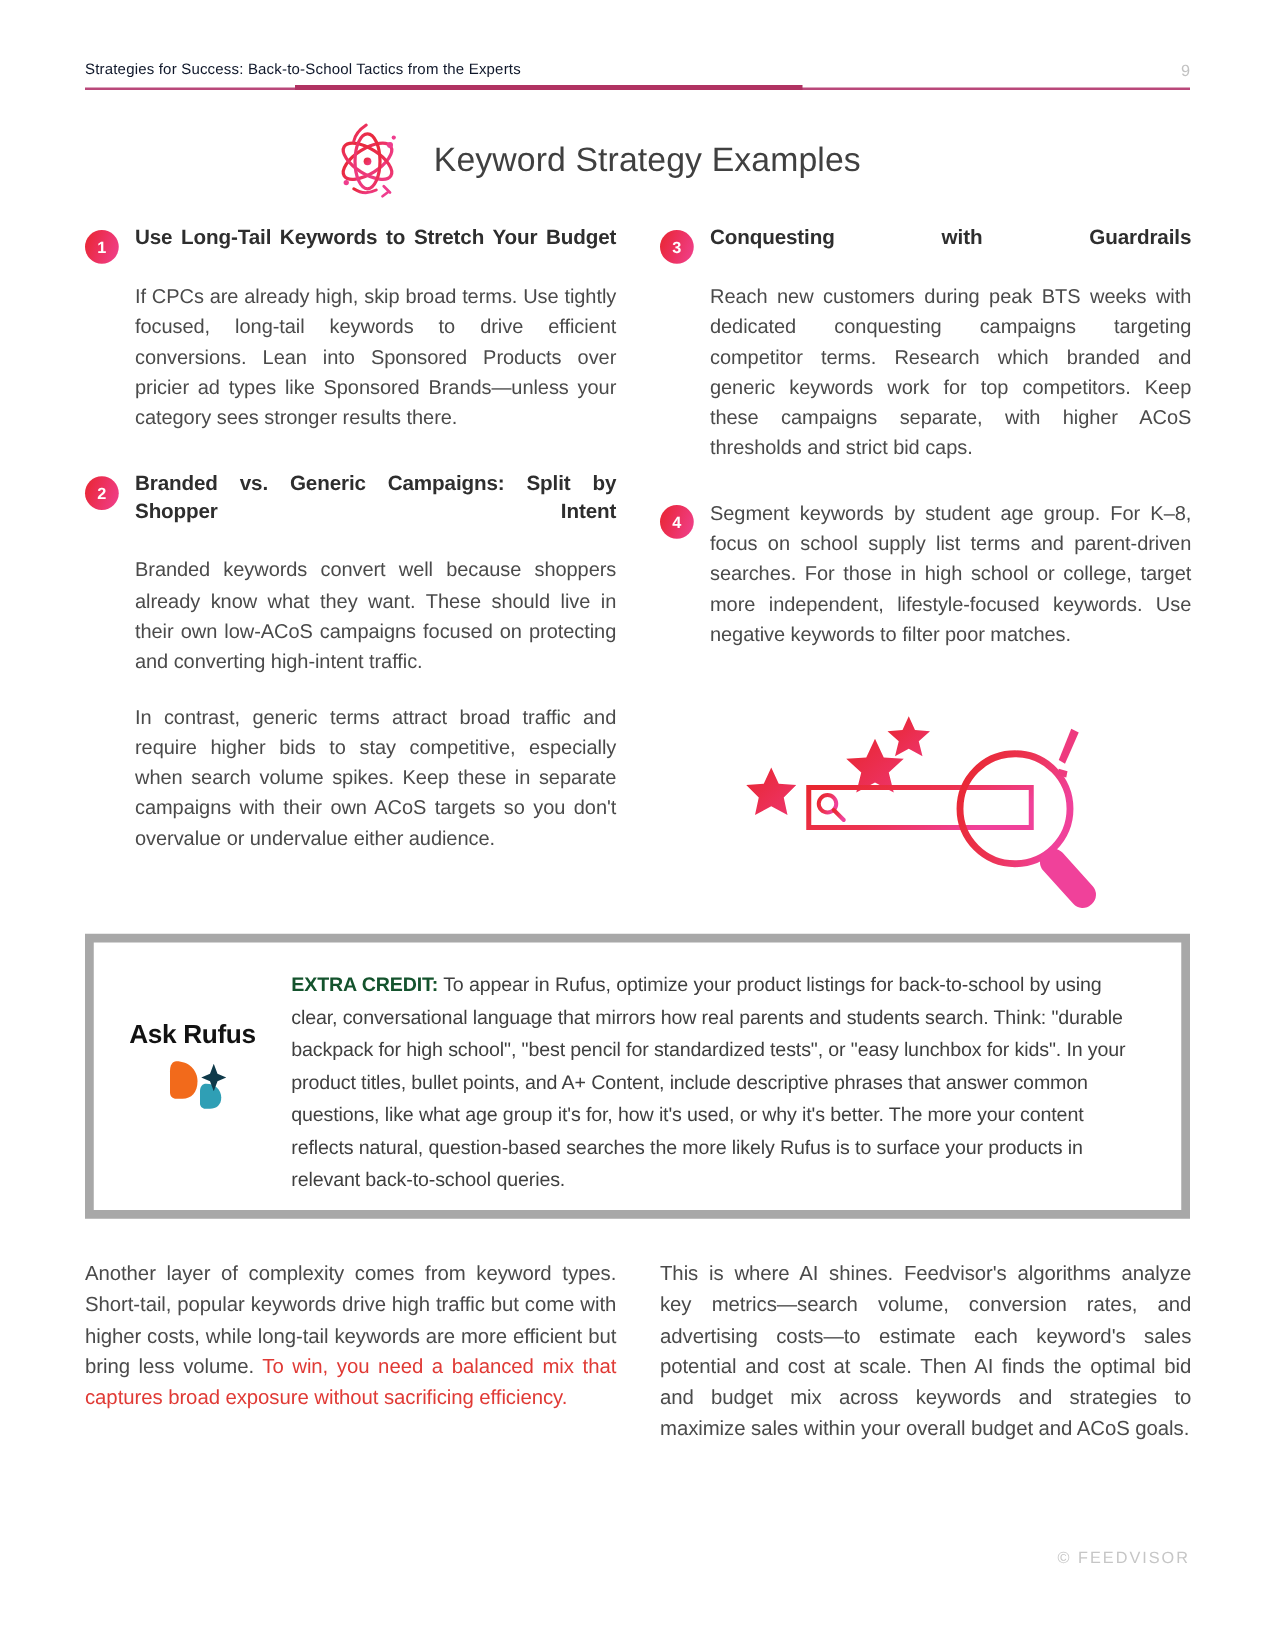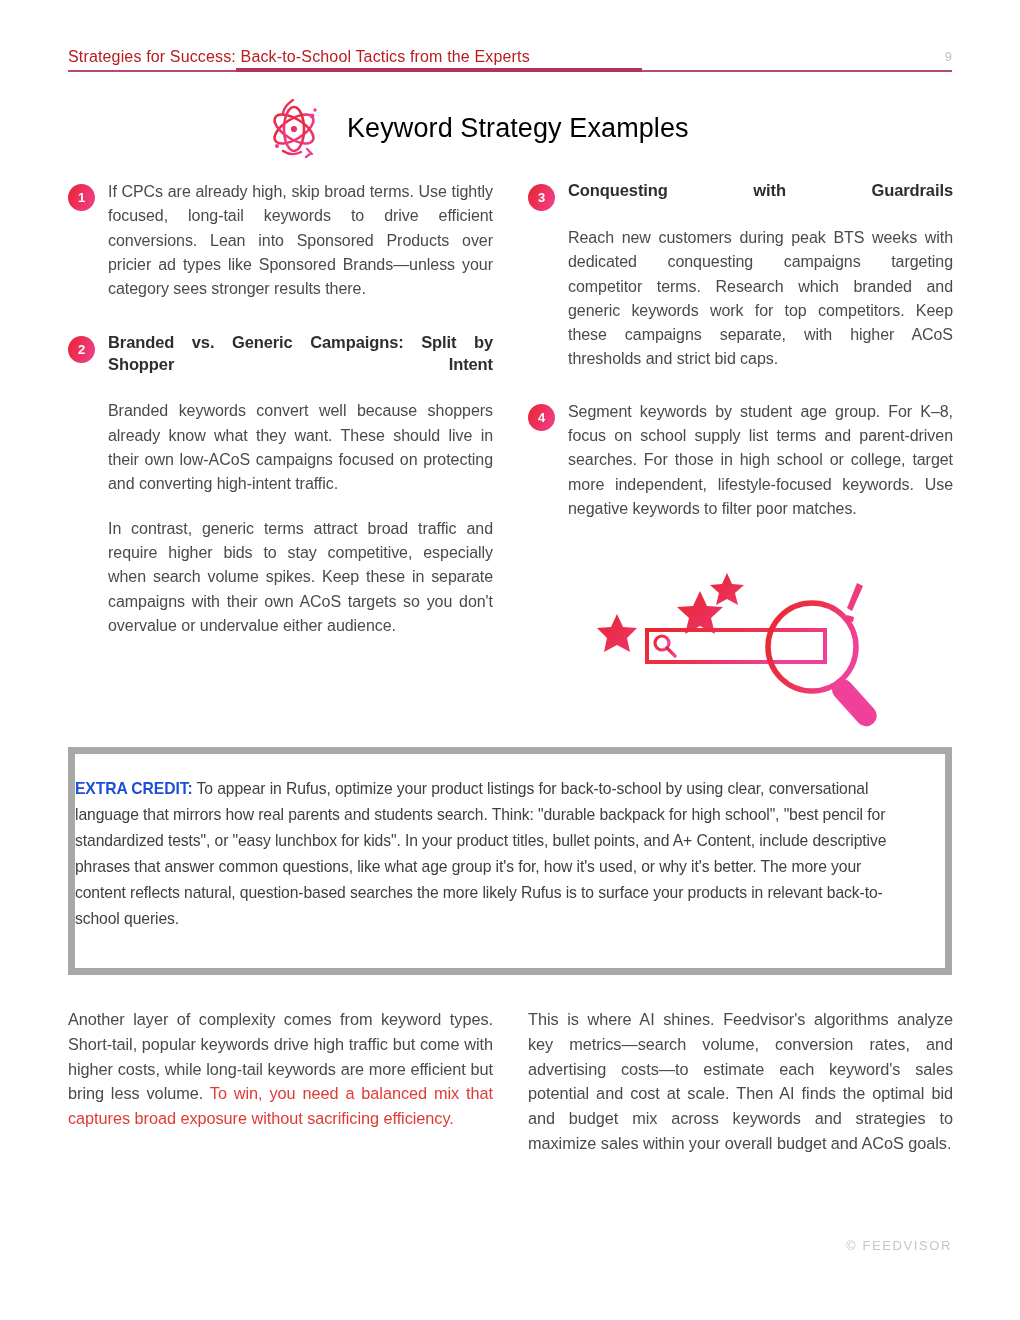--- a/index.html
+++ b/index.html
@@ -21,23 +21,23 @@
     position: absolute;
     left: 68px;
     top: 48px;
     width: 884px;
     height: 32px;
   }
   #header-title {
     position: absolute;
     left: 0;
     top: 0;
-    font-size: 16px;
+    font-size: 12px;
     letter-spacing: 0.15px;
-    color: #b91c1c;
+    color: #0f172a;
     white-space: nowrap;
   }
   #header-page {
     position: absolute;
     right: 0;
     top: 1px;
     font-size: 13px;
     color: #c2c2c2;
   }
   #header-rule-thin {
@@ -68,21 +68,21 @@
     align-items: center;
   }
   #atom-icon {
     width: 66px;
     height: 72px;
     flex: 0 0 auto;
   }
   #page-title {
     font-size: 27px;
     font-weight: 400;
-    color: #000000;
+    color: #404040;
     margin-left: 18px;
     letter-spacing: 0.1px;
     white-space: nowrap;
   }
 
   
   .col {
     position: absolute;
     width: 425px;
   }
@@ -182,21 +182,21 @@
   #extra-credit-text {
     flex: 1 1 auto;
     padding: 22px 34px 0 0;
     font-size: 15.7px;
     line-height: 1.66;
     color: #3f3f3f;
     letter-spacing: -0.1px;
   }
   #extra-credit-label {
     font-weight: 700;
-    color: #1d4ed8;
+    color: #14532d;
   }
 
   
   .bottom-col {
     position: absolute;
     top: 1007px;
     width: 425px;
     font-size: 16.3px;
     line-height: 1.52;
     color: #4a4a4a;
@@ -254,20 +254,21 @@
       <path d="M44 57 l5 5 M47 62 l-4 3" stroke="#ef3d8e" stroke-width="2.2" stroke-linecap="round" fill="none"></path>
     </svg>
   </span>
   <span id="page-title">Keyword Strategy Examples</span>
 </div>
 
 <div class="col" id="col-left">
 
   <div class="tip">
     <div class="badge">1</div>
+    <p class="tip-heading">Use Long-Tail Keywords to Stretch Your Budget</p>
     <p class="tip-body">If CPCs are already high, skip broad terms. Use tightly focused, long-tail keywords to drive efficient conversions. Lean into Sponsored Products over pricier ad types like Sponsored Brands—unless your category sees stronger results there.</p>
   </div>
 
   <div class="tip" style="margin-top:30px;">
     <div class="badge">2</div>
     <p class="tip-heading">Branded vs. Generic Campaigns: Split by Shopper Intent</p>
     <p class="tip-body">Branded keywords convert well because shoppers already know what they want. These should live in their own low-ACoS campaigns focused on protecting and converting high-intent traffic.</p>
     <p class="tip-body">In contrast, generic terms attract broad traffic and require higher bids to stay competitive, especially when search volume spikes. Keep these in separate campaigns with their own ACoS targets so you don't overvalue or undervalue either audience.</p>
   </div>
 
@@ -314,20 +315,30 @@
     <circle cx="227" cy="82" r="44" fill="none" stroke="url(#gIll)" stroke-width="5.5"></circle>
     <rect x="259" y="110" width="21" height="56" rx="10" transform="rotate(-42 269 138)" fill="#f0419a"></rect>
 
     <path d="M272 18 l6 3 -11 25 -5 -3 z" fill="#ee3a7e"></path>
     <path d="M262 50 l7 2 -1 5 -7 -2 z" fill="#ee3a7e"></path>
   </svg>
 </div>
 
 <div id="extra-credit-box">
   <div id="extra-credit-inner">
+    <div id="rufus-logo-wrap">
+      <div id="rufus-label">Ask Rufus</div>
+      <span id="rufus-mark">
+        <svg viewBox="0 0 54 46" width="54" height="46" aria-hidden="true">
+          <path d="M14 4 C24 4, 31 11, 31 20 C31 29, 26 34, 19 34 L14 34 C11 34, 9 32, 9 29 L9 12 C9 7, 11 4, 14 4 Z" fill="#f26a1b"></path>
+          <path d="M38 22 C45 22, 50 27, 50 33 C50 39, 46 42, 41 42 L37 42 C35 42, 33 40, 33 38 L33 28 C33 24, 35 22, 38 22 Z" fill="#2f9fb5"></path>
+          <path d="M44 6 L47 14 L54 17 L47 20 L44 28 L41 20 L34 17 L41 14 Z" fill="#0f3a4a"></path>
+        </svg>
+      </span>
+    </div>
     <div id="extra-credit-text">
       <span id="extra-credit-label">EXTRA CREDIT:</span><span> To appear in Rufus, optimize your product listings for back-to-school by using clear, conversational language that mirrors how real parents and students search. Think: "durable backpack for high school", "best pencil for standardized tests", or "easy lunchbox for kids". In your product titles, bullet points, and A+ Content, include descriptive phrases that answer common questions, like what age group it's for, how it's used, or why it's better. The more your content reflects natural, question-based searches the more likely Rufus is to surface your products in relevant back-to-school queries.</span>
     </div>
   </div>
 </div>
 
 <div class="bottom-col" id="bottom-left"><span>Another layer of complexity comes from keyword types. Short-tail, popular keywords drive high traffic but come with higher costs, while long-tail keywords are more efficient but bring less volume. </span><span class="highlight-red">To win, you need a balanced mix that captures broad exposure without sacrificing efficiency.</span></div>
 
 <div class="bottom-col" id="bottom-right">This is where AI shines. Feedvisor's algorithms analyze key metrics—search volume, conversion rates, and advertising costs—to estimate each keyword's sales potential and cost at scale. Then AI finds the optimal bid and budget mix across keywords and strategies to maximize sales within your overall budget and ACoS goals.</div>
 

